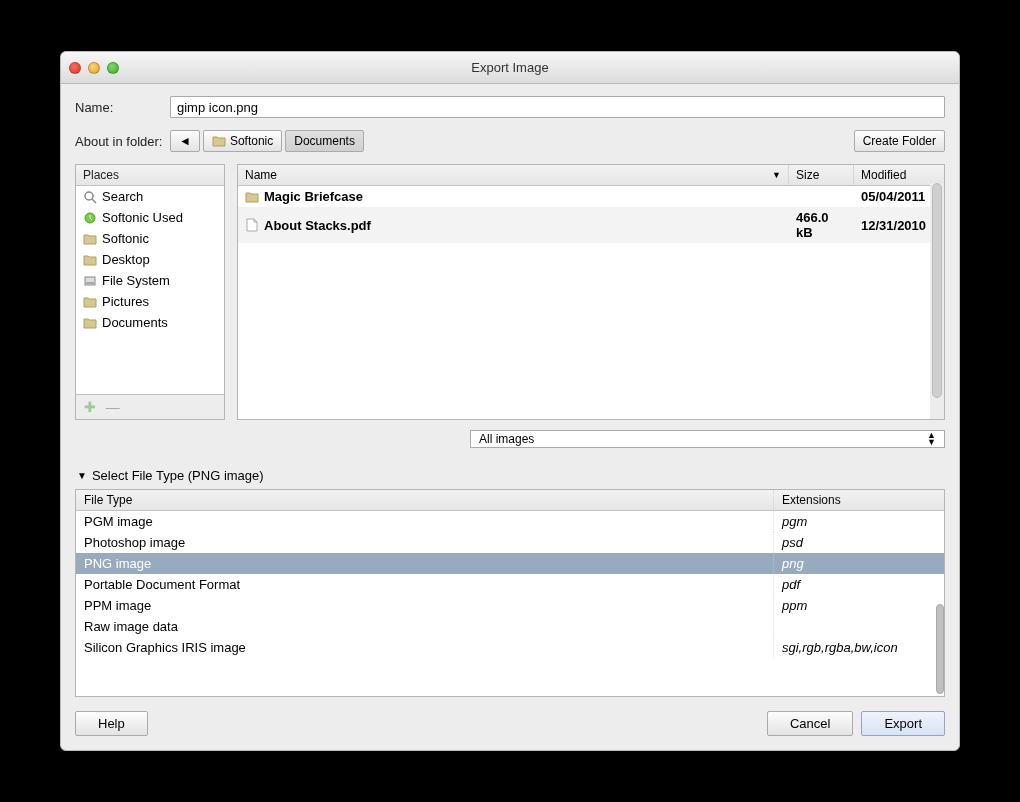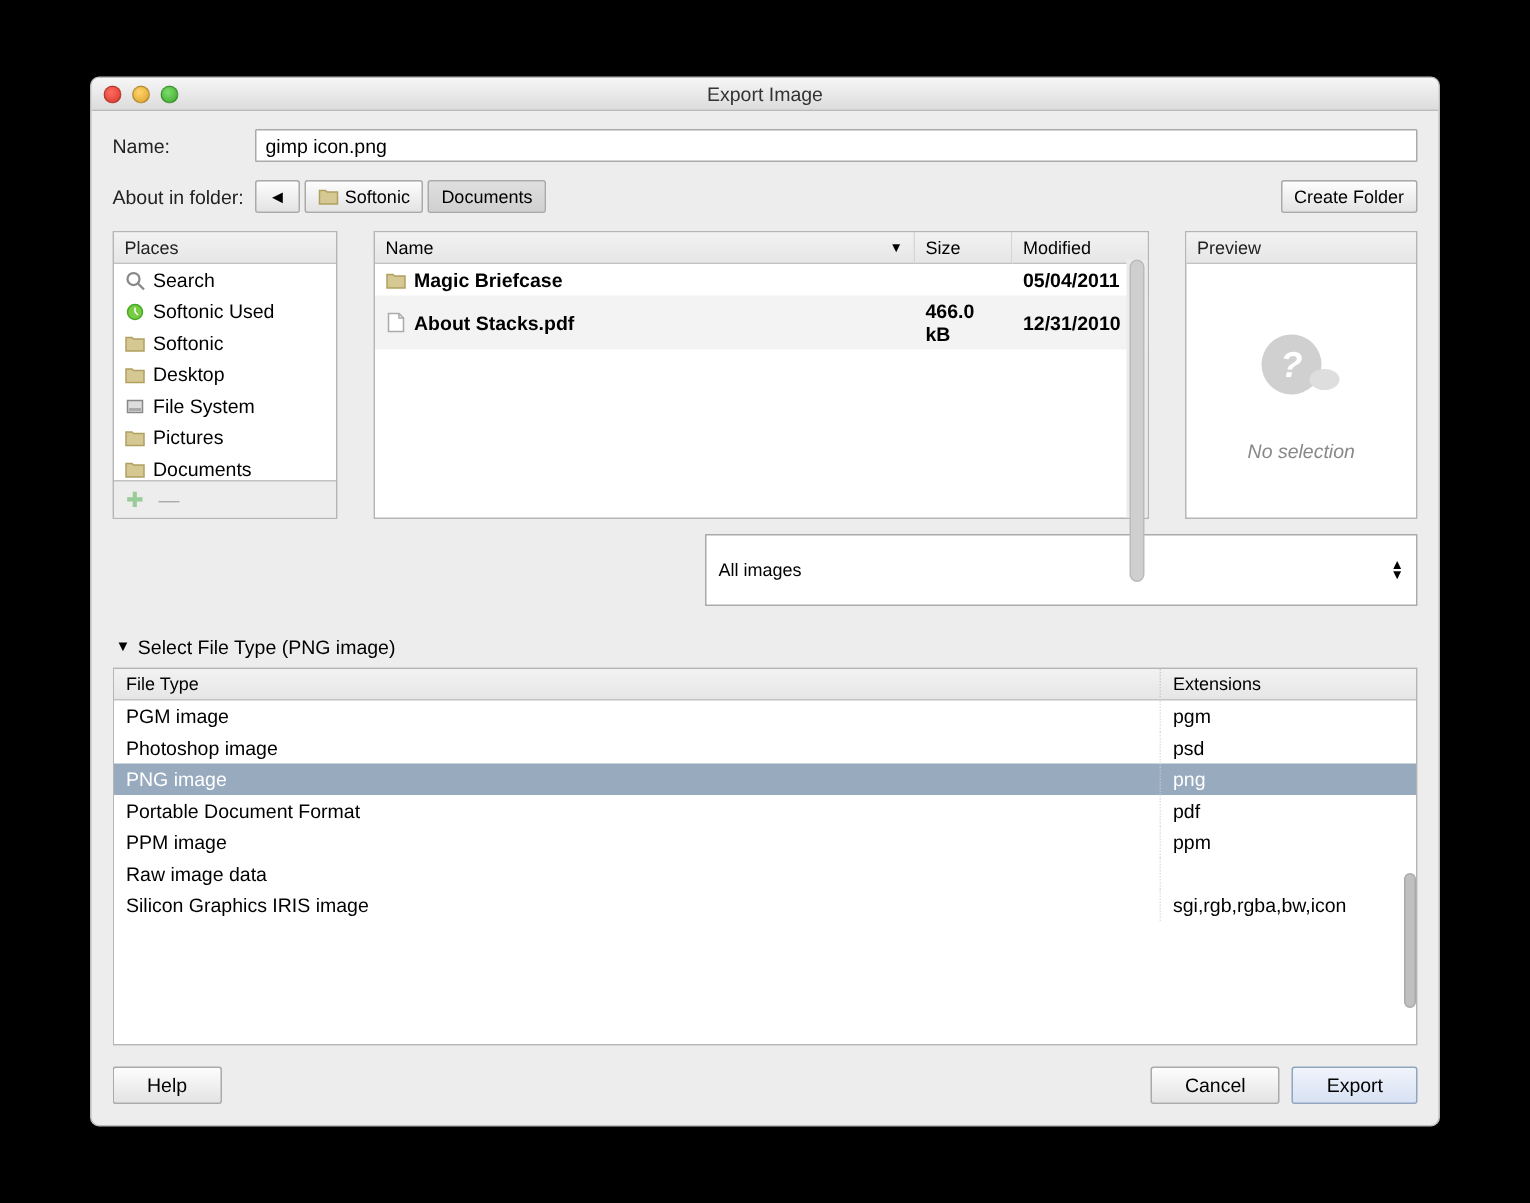--- a/index.html
+++ b/index.html
@@ -7,21 +7,21 @@
 .window {
   width: 900px; height: 700px;
   background: #ededed;
   border-radius: 6px;
   box-shadow: 0 10px 40px rgba(0,0,0,0.6);
   display: flex; flex-direction: column;
   overflow: hidden;
   border: 1px solid #bbb;
 }
 .titlebar {
-  height: 22px;
+  height: 32px;
   background: linear-gradient(#f6f6f6, #dcdcdc);
   border-bottom: 1px solid #bbb;
   display: flex; align-items: center; position: relative;
 }
 .traffic { display: flex; gap: 7px; margin-left: 8px; }
 .tlight { width: 12px; height: 12px; border-radius: 50%; border: 0.5px solid rgba(0,0,0,0.2); }
 .tlight.red { background: radial-gradient(circle at 40% 35%, #ff6b5f, #d9382c); }
 .tlight.yellow { background: radial-gradient(circle at 40% 35%, #ffd56b, #d9a12b); }
 .tlight.green { background: radial-gradient(circle at 40% 35%, #7bdc6b, #3fa82b); }
 .titlebar-title {
@@ -37,21 +37,21 @@
 }
 .path-btn, .btn {
   background: linear-gradient(#fdfdfd, #e3e3e3);
   border: 1px solid #aaa; font-size: 12px;
   padding: 3px 8px; border-radius: 2px; cursor: default;
   display: inline-flex; align-items: center; gap: 4px;
 }
 .path-btn.sel { background: linear-gradient(#dfdfdf, #d0d0d0); }
 .path-group { display: flex; gap: 3px; align-items: center; }
 .spacer { flex: 1; }
-.browser { display: flex; gap: 24px; height: 192px; }
+.browser { display: flex; gap: 12px; height: 256px; }
 .panel {
   border: 1px solid #b5b5b5;
   background: #fff; font-size: 13px;
   display: flex; flex-direction: column;
 }
 .panel-header {
   background: linear-gradient(#f2f2f2, #e6e6e6);
   border-bottom: 1px solid #c2c2c2;
   padding: 3px 7px; font-size: 12px; color: #222;
 }
@@ -73,36 +73,36 @@
 .file-row .cell { padding: 0 7px; font-size: 13px; display: flex; align-items: center; gap: 5px; font-weight: bold; }
 .file-row .cell.name { flex: 1; }
 .file-row .cell.size { width: 65px; justify-content: flex-end; }
 .file-row .cell.mod { width: 90px; }
 .preview { width: 155px; }
 .preview-body { flex: 1; display: flex; flex-direction: column; align-items: center; justify-content: center; color: #888; font-style: italic; font-size: 13px; gap: 20px;}
 .places-footer { display: flex; gap: 10px; padding: 4px 8px; border-top: 1px solid #c2c2c2; background:#ededed; color: #aaa; font-size: 14px; }
 .filter-row { display:flex; margin-top: 10px; }
 .select {
   flex: 1; margin-left: 395px;
-  border: 1px solid #aaa; background:#fff; padding: 16px 8px; font-size: 12px;
+  border: 1px solid #aaa; background:#fff; padding: 1px 8px; font-size: 12px;
   display: flex; justify-content: space-between; align-items: flex-start;
 }
 .expander { margin-top: 16px; font-size: 13px; display:flex; align-items:center; gap:5px; padding: 4px 2px;}
 .ftype-panel {
   border: 1px solid #b5b5b5; background: #fff; flex: 1; display:flex; flex-direction:column; overflow:hidden; margin-top:2px;
 }
 .ftype-header { display:flex; }
 .ftype-header .hcol { padding: 3px 8px; font-size: 12px; background: linear-gradient(#f2f2f2,#e6e6e6); border-bottom:1px solid #c2c2c2;}
 .ftype-header .hcol.ft { flex: 1; border-right: 1px dotted #ccc; }
 .ftype-header .hcol.ext { width: 170px; }
 .ftype-body { flex:1; overflow:auto; position: relative;}
 .ftype-row { display:flex; font-size: 13px; }
 .ftype-row .tcell { padding: 3px 8px; }
 .ftype-row .tcell.ft { flex:1; border-right: 1px dotted #e0e0e0;}
-.ftype-row .tcell.ext { width: 170px; }
+.ftype-row .tcell.ext { width: 170px; font-style: italic; }
 .ftype-row.sel { background: #98aabe; color: #fff; }
 .ftype-row.sel .tcell.ft { border-right-color: rgba(255,255,255,0.3);}
 .footer { display: flex; padding-top: 14px; }
 .footer .btn { padding: 4px 22px; font-size: 13px; }
 .footer .btn.primary { background: linear-gradient(#f0f4fb, #d8e2f3); border-color:#92a5c0;}
 svg { display:block; }
 .ftype-scrollbar {
   position: absolute; right: 0; top: 50%; width:8px; height: 90px; background:#c0c0c0; border-radius:4px; border: 1px solid #aaa;
 }
 .filelist-scrollbar {
@@ -257,33 +257,20 @@
               </div>
               <div class="cell size">466.0 kB</div>
               <div class="cell mod">12/31/2010</div>
             </div>
           </div>
         <div class="filelist-scrollbar">
           <div class="filelist-thumb"></div>
         </div>
       </div>
 
-      <div class="panel preview">
-        <div class="panel-header">Preview</div>
-        <div class="preview-body">
-          <span>
-            <svg width="70" height="60" viewBox="0 0 70 60">
-              <circle cx="28" cy="30" r="20" fill="#d0d0d0"></circle>
-              <text x="28" y="38" font-size="24" fill="#fff" text-anchor="middle" font-weight="bold">?</text>
-              <ellipse cx="50" cy="40" rx="10" ry="7" fill="#dedede"></ellipse>
-            </svg>
-          </span>
-          <span>No selection</span>
-        </div>
-      </div>
     </div>
 
     <div class="filter-row">
       <div class="select">
         <span>All images</span>
         <span style="font-size:9px;line-height:7px;">▲<br>▼</span>
       </div>
     </div>
 
     <div class="expander">

